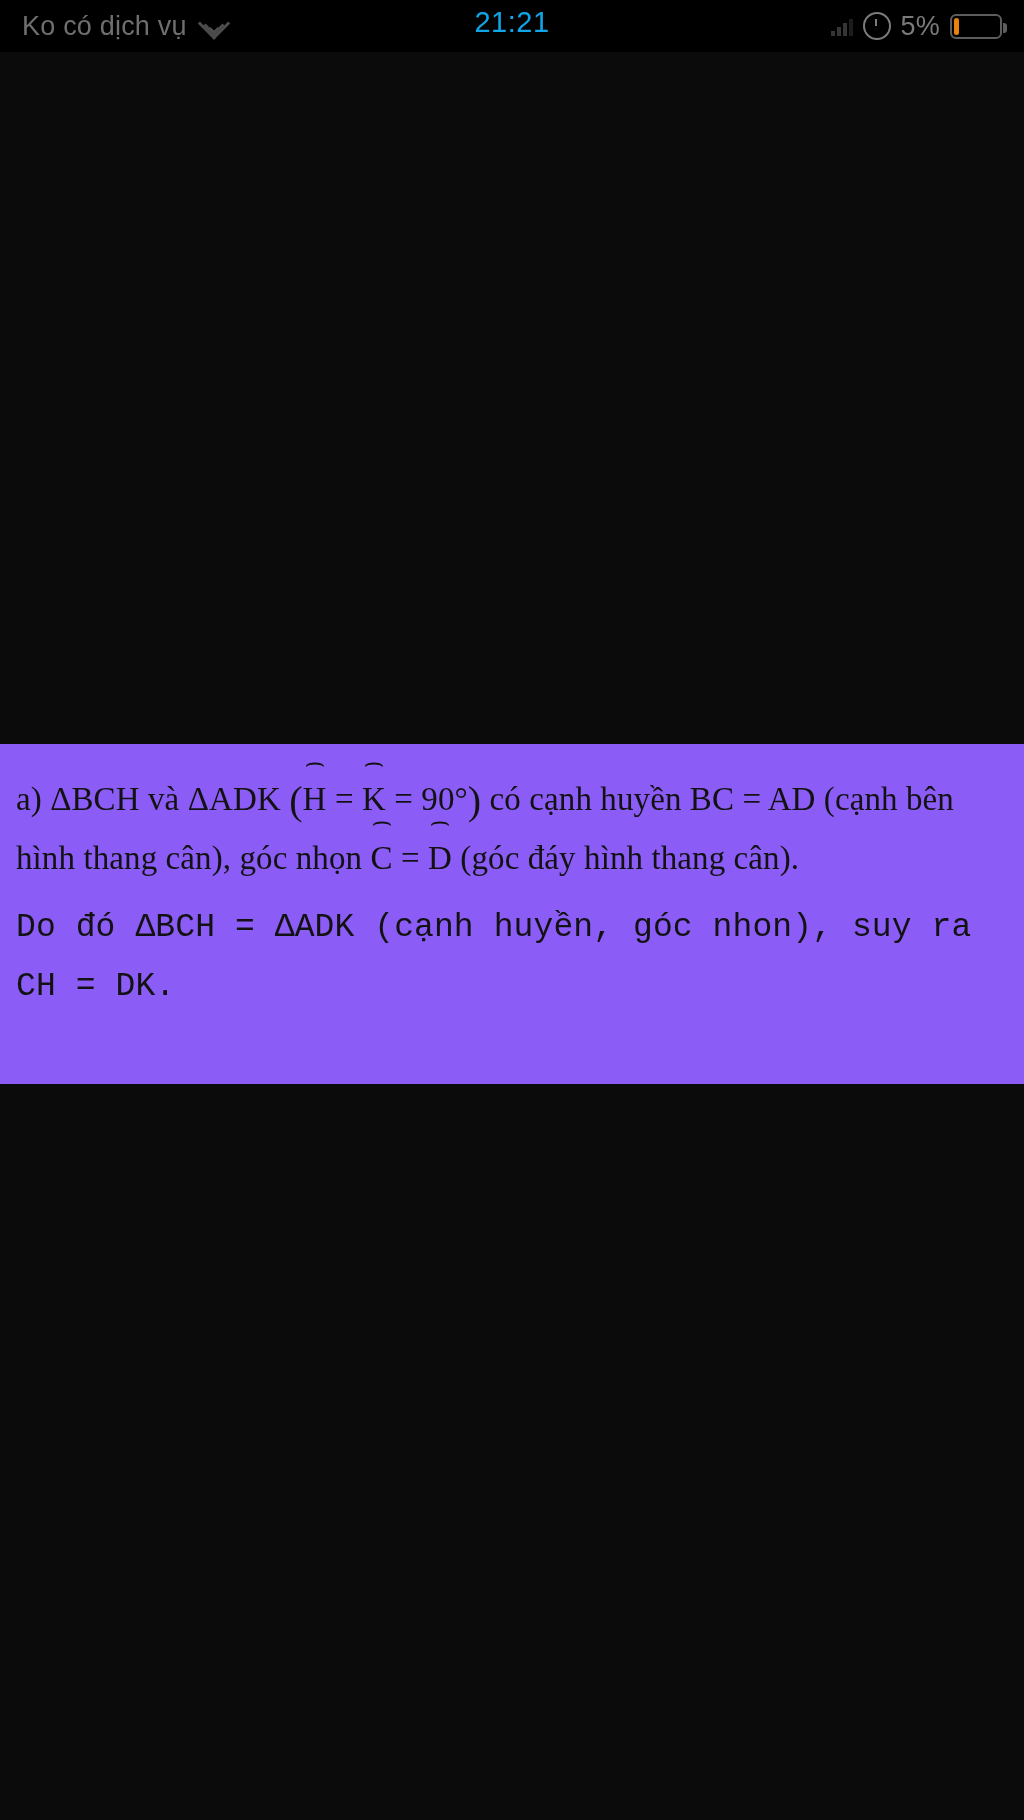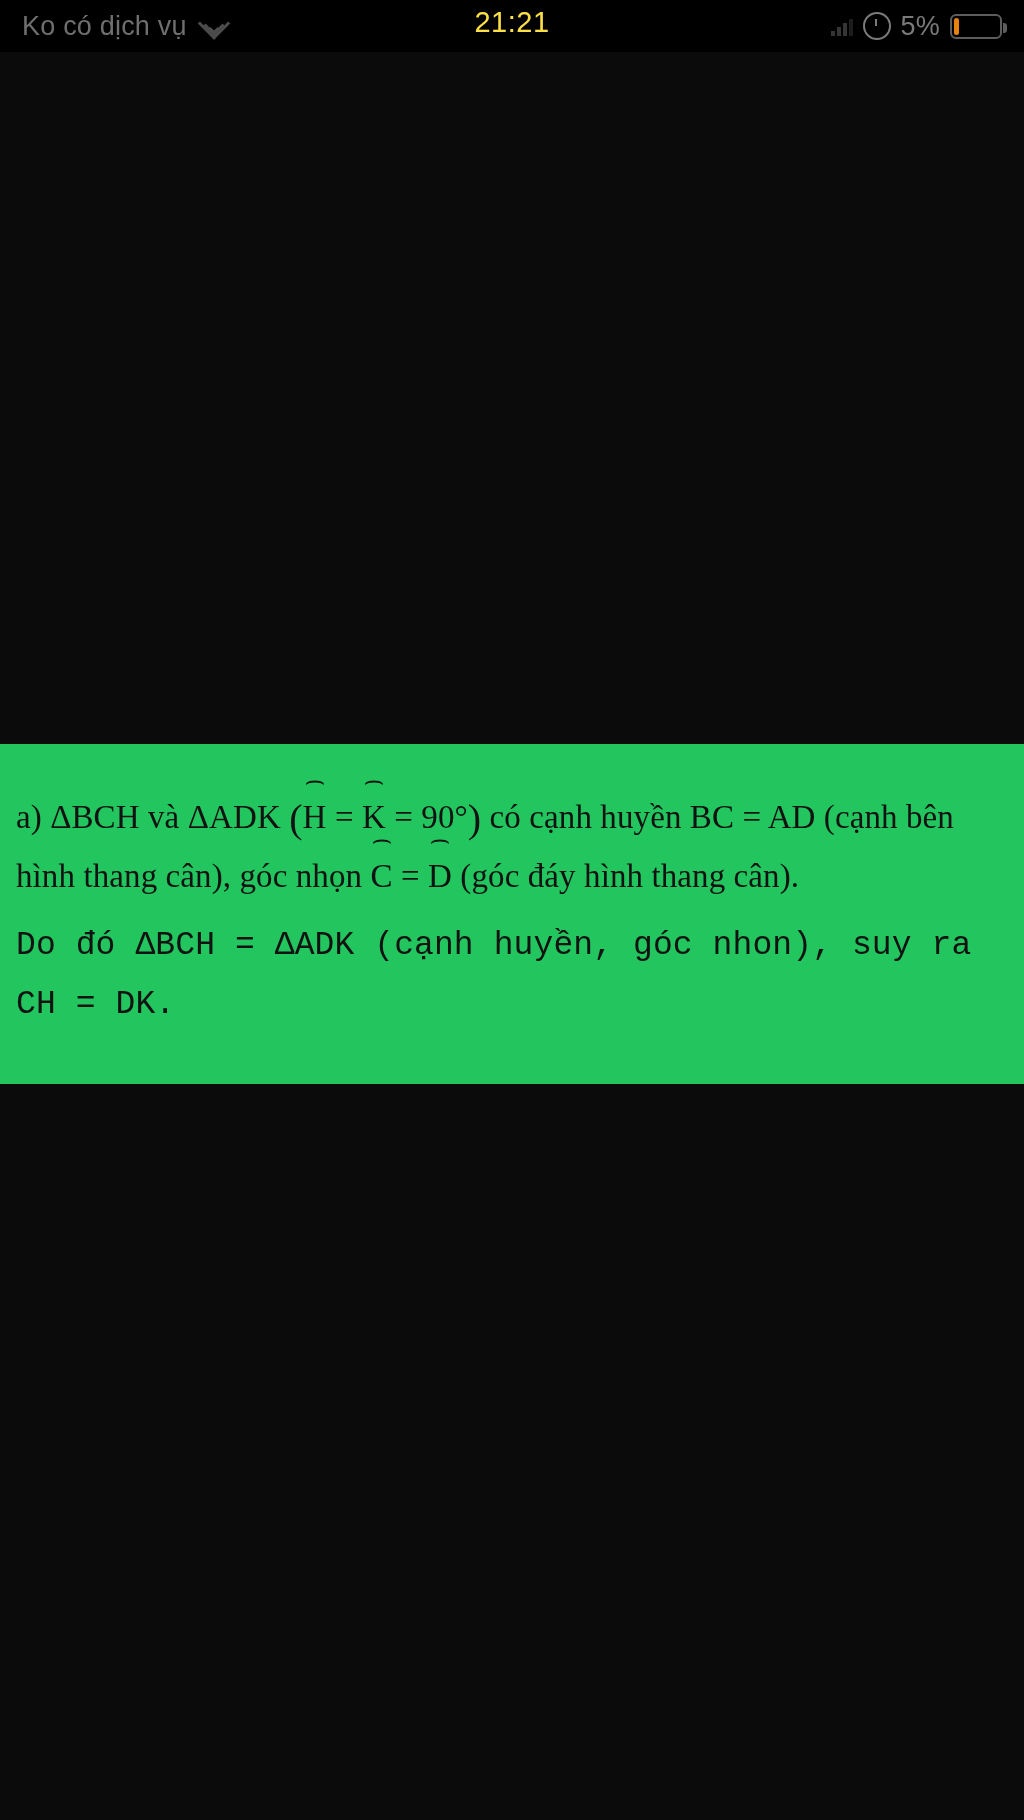--- a/index.html
+++ b/index.html
@@ -58,21 +58,21 @@
   .wifi-icon i.a { width: 20px; height: 20px; top: -3px; }
   .wifi-icon i.b { width: 12px; height: 12px; top: 3px; }
   .wifi-icon i.c { width: 5px;  height: 5px;  top: 10px; }
 
   .clock {
     position: absolute;
     left: 0;
     right: 0;
     top: 6px;
     text-align: center;
-    color: #fde047;
+    color: #0ea5e9;
     font-size: 29px;
     letter-spacing: 0.5px;
   }
   .status-right {
     display: flex;
     align-items: center;
     gap: 10px;
     position: relative;
     z-index: 2;
   }
@@ -143,23 +143,23 @@
     border-radius: 3px;
   }
 
   
   .content-sheet {
     position: absolute;
     left: 0;
     top: 744px;
     width: 1024px;
     height: 340px;
-    background: #22c55e;
+    background: #8b5cf6;
     box-sizing: border-box;
-    padding: 44px 16px 10px 16px;
+    padding: 26px 16px 10px 16px;
     font-family: "Liberation Serif", serif;
     color: #111111;
   }
   .para {
     font-size: 33px;
     line-height: 1.78;
     margin: 0 0 12px 0;
     color: #121212;
     letter-spacing: 0.1px;
   }

